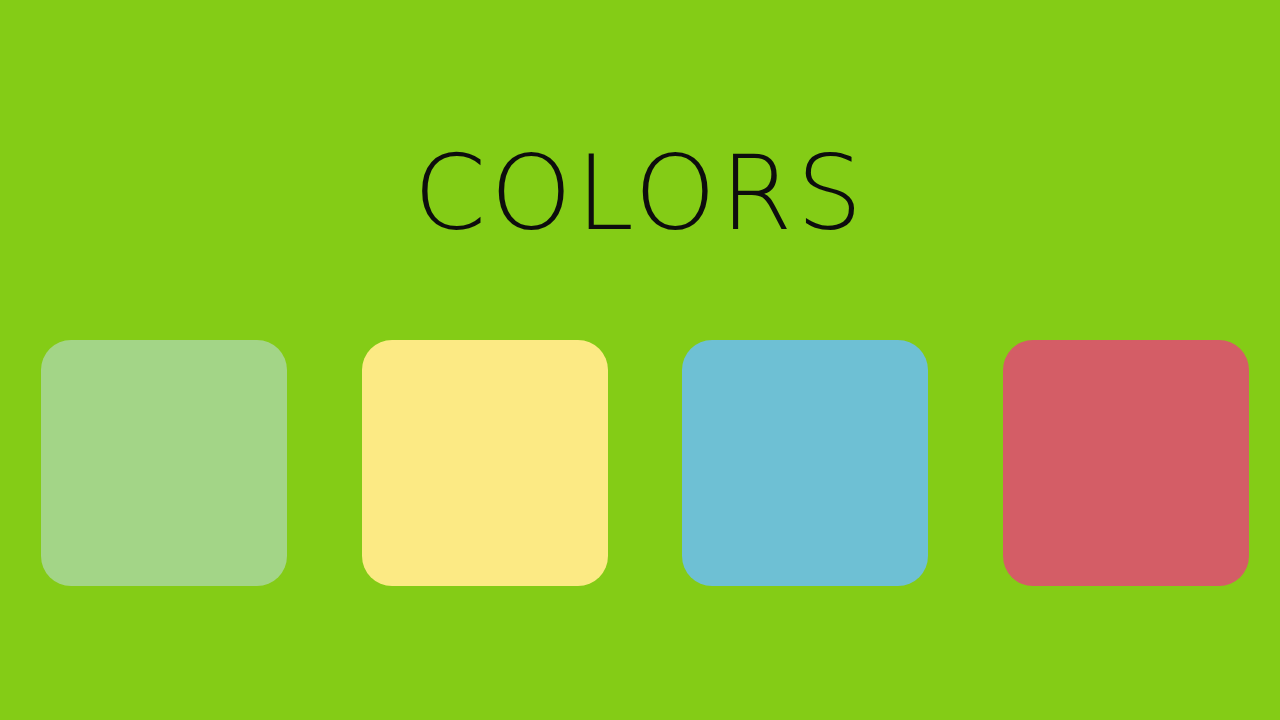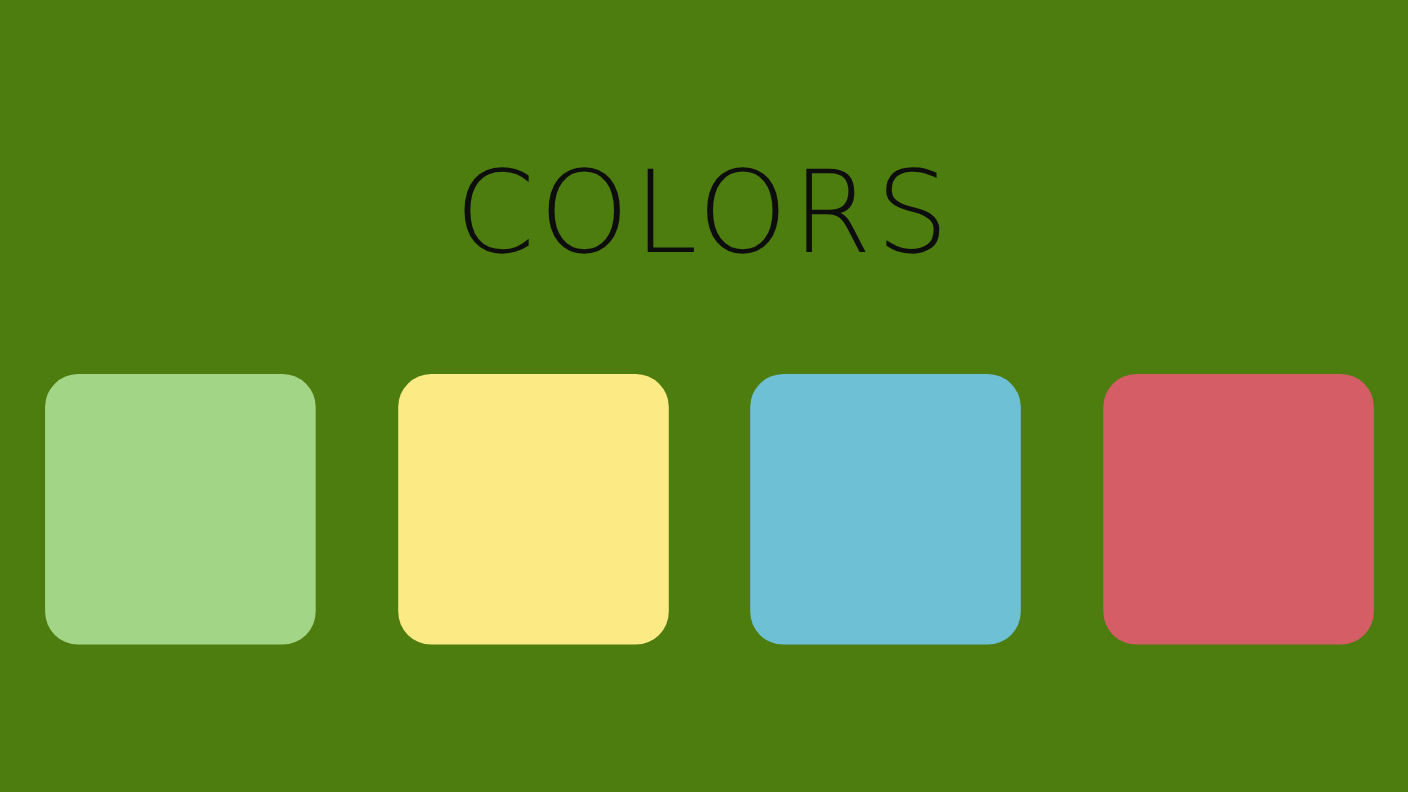--- a/index.html
+++ b/index.html
@@ -49,21 +49,21 @@
   .swatch {
     width: 246px;
     height: 246px;
     border-radius: 30px;
     flex: 0 0 auto;
   }
 </style>
 </head>
 <body style="background: rgb(255, 255, 255);">
 
-<div class="slide" style="background: #4d7c0f;">
+<div class="slide" style="background: #84cc16;">
 
   <div class="slide-title" style="color: rgb(13, 13, 13);">COLORS</div>
 
   <div class="swatch-row">
     <div class="swatch" style="background-color: rgb(163, 213, 135);"></div>
     <div class="swatch" style="background-color: rgb(252, 234, 132);"></div>
     <div class="swatch" style="background-color: rgb(110, 192, 212);"></div>
     <div class="swatch" style="background-color: rgb(212, 93, 102);"></div>
   </div>
 

